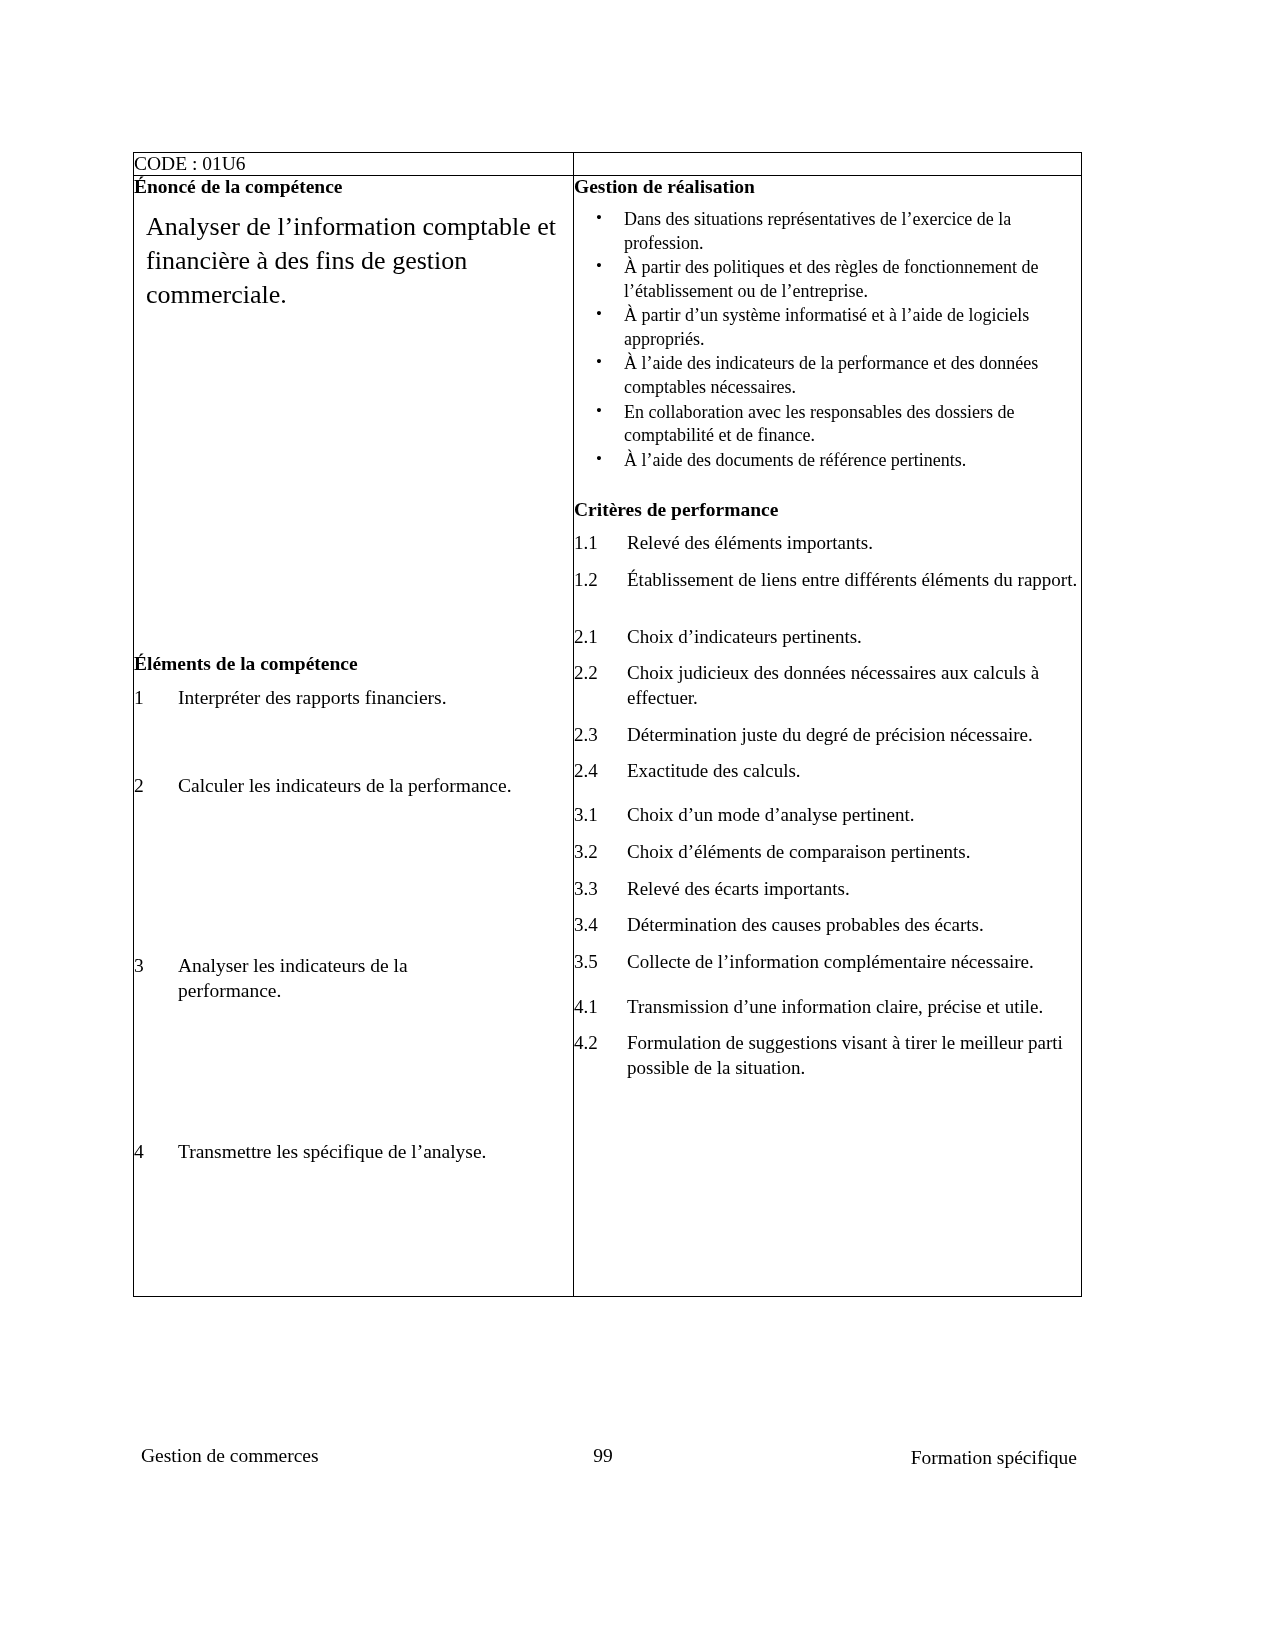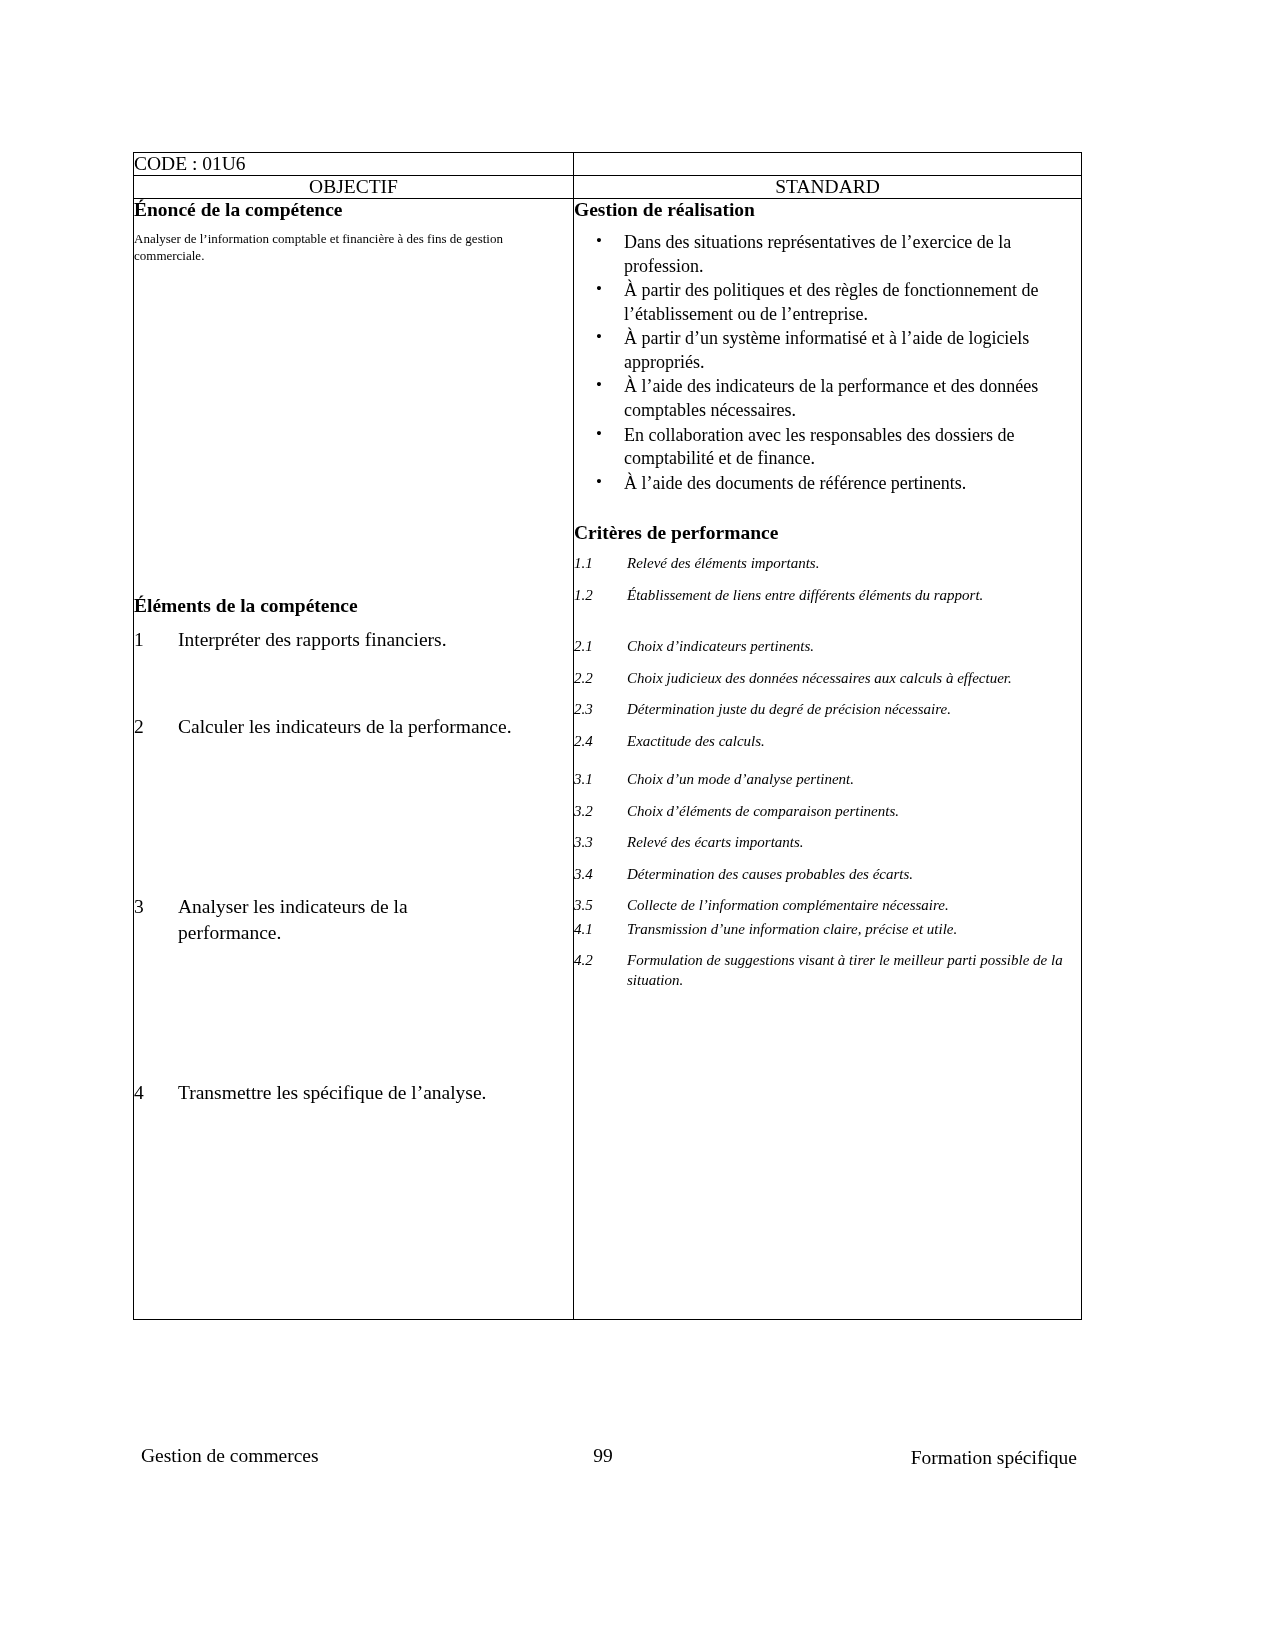--- a/index.html
+++ b/index.html
@@ -44,23 +44,23 @@
     text-align: center;
     font-size: 19.5px;
     padding: 9px 12px 9px 12px;
   }
   .bold-head {
     font-weight: bold;
     font-size: 19.5px;
     margin: 0 0 10px 0;
   }
   .body-txt {
-    font-size: 13px;
+    font-size: 26px;
     line-height: 1.3;
-    margin: 0;
+    margin: 12px;
   }
   .left-body-cell {
     padding: 9px 16px 10px 14px;
     height: 1120px;
   }
   .right-body-cell {
     padding: 9px 14px 10px 16px;
   }
 
   
@@ -104,25 +104,24 @@
   }
 
   
   .crit-list {
     margin: 0;
     padding: 0;
     list-style: none;
   }
   .crit-item {
     position: relative;
-    font-size: 15px;
+    font-size: 19px;
     line-height: 1.3;
     padding-left: 53px;
     margin-bottom: 12px;
-    font-style: italic;
   }
   .crit-num {
     position: absolute;
     left: 0;
     top: 0;
   }
 
   .footer {
     position: absolute;
     left: 133px;
@@ -157,24 +156,20 @@
     <colgroup>
       <col class="col-left">
       <col class="col-right">
     </colgroup>
     <tbody>
       <tr>
         <td class="code-cell">CODE : 01U6</td>
         <td class="code-cell">&nbsp;</td>
       </tr>
       <tr>
-        <td class="hdr-cell">OBJECTIF</td>
-        <td class="hdr-cell">STANDARD</td>
-      </tr>
-      <tr>
         <td class="left-body-cell">
           <div class="bold-head">Énoncé de la compétence</div>
           <p class="body-txt">Analyser de l’information comptable et financière à des fins de gestion commerciale.</p>
 
           <div style="height:330px"></div>
 
           <div class="bold-head">Éléments de la compétence</div>
 
           <ul class="elem-list">
             <li class="elem-item" style="margin-bottom:62px">
@@ -246,21 +241,21 @@
               <span>Choix d’éléments de comparaison pertinents.</span>
             </li>
             <li class="crit-item">
               <span class="crit-num">3.3</span>
               <span>Relevé des écarts importants.</span>
             </li>
             <li class="crit-item">
               <span class="crit-num">3.4</span>
               <span>Détermination des causes probables des écarts.</span>
             </li>
-            <li class="crit-item" style="margin-bottom:4px">
+            <li class="crit-item" style="margin-bottom:20px">
               <span class="crit-num">3.5</span>
               <span>Collecte de l’information complémentaire nécessaire.</span>
             </li>
             <li class="crit-item">
               <span class="crit-num">4.1</span>
               <span>Transmission d’une information claire, précise et utile.</span>
             </li>
             <li class="crit-item">
               <span class="crit-num">4.2</span>
               <span>Formulation de suggestions visant à tirer le meilleur parti possible de la situation.</span>

